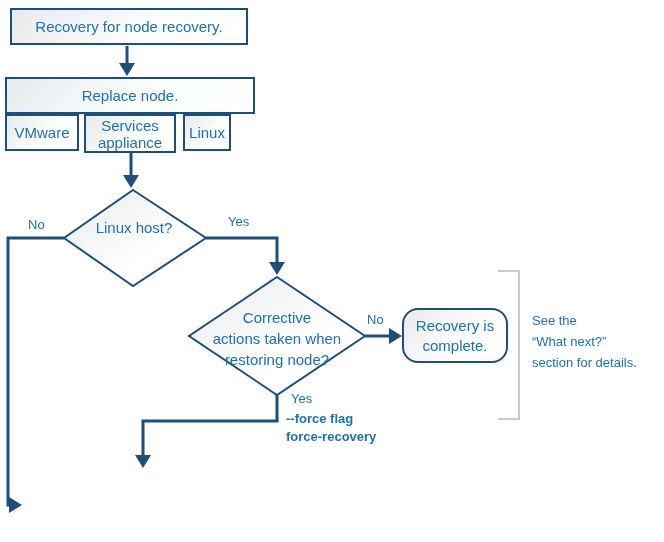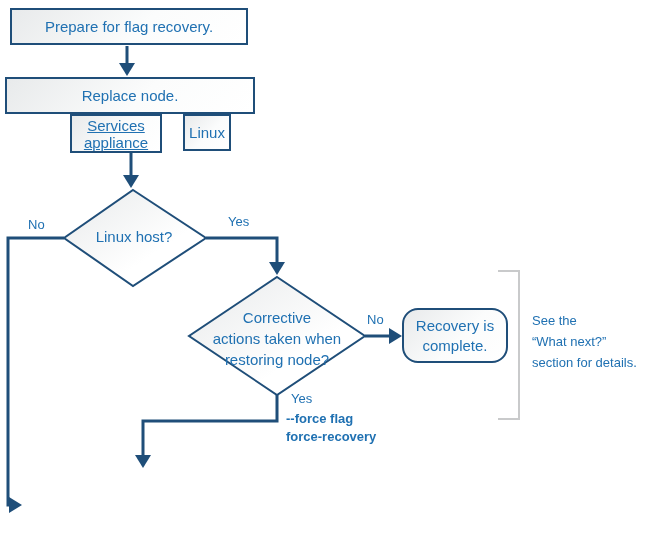--- a/index.html
+++ b/index.html
@@ -68,35 +68,38 @@
     <line class="conn" x1="365" y1="336" x2="390" y2="336"></line>
     <polygon class="arrow" points="389,328 389,344 402,336"></polygon>
 
     <polyline class="conn" points="277,395 277,421 143,421 143,456"></polyline>
     <polygon class="arrow" points="135,455 151,455 143,468"></polygon>
 
     <path class="bracket" d="M498,271 H519 V419 H498"></path>
   </svg>
 
   <div class="shape" style="left:10px;top:8px;width:238px;height:37px;">
-    <span>Prepare for flag recovery.</span>
+    <span>Recovery for node recovery.</span>
   </div>
 
   <div class="shape" style="left:5px;top:77px;width:250px;height:37px;">
     <span>Replace node.</span>
   </div>
 
-  <div class="shape" style="left:70px;top:114px;width:92px;height:39px;line-height:17px;text-decoration:underline;">
+  <div class="shape" style="left:5px;top:114px;width:74px;height:37px;">
+    <span>VMware</span>
+  </div>
+  <div class="shape" style="left:84px;top:114px;width:92px;height:39px;line-height:17px;">
     <span>Services appliance</span>
   </div>
   <div class="shape" style="left:183px;top:114px;width:48px;height:37px;">
     <span>Linux</span>
   </div>
 
-  <div class="dlabel" style="left:64px;top:228px;width:140px;">Linux host?</div>
+  <div class="dlabel" style="left:64px;top:219px;width:140px;">Linux host?</div>
   <div class="dlabel pre" style="left:187px;top:307px;width:180px;line-height:21px;">Corrective
 actions taken when
 restoring node?</div>
 
   <div class="elabel" style="left:28px;top:216px;">No</div>
   <div class="elabel" style="left:228px;top:213px;">Yes</div>
   <div class="elabel" style="left:367px;top:311px;">No</div>
   <div class="elabel" style="left:291px;top:390px;">Yes</div>
   <div class="elabel pre" style="left:286px;top:410px;font-weight:bold;">--force flag
 force-recovery</div>

